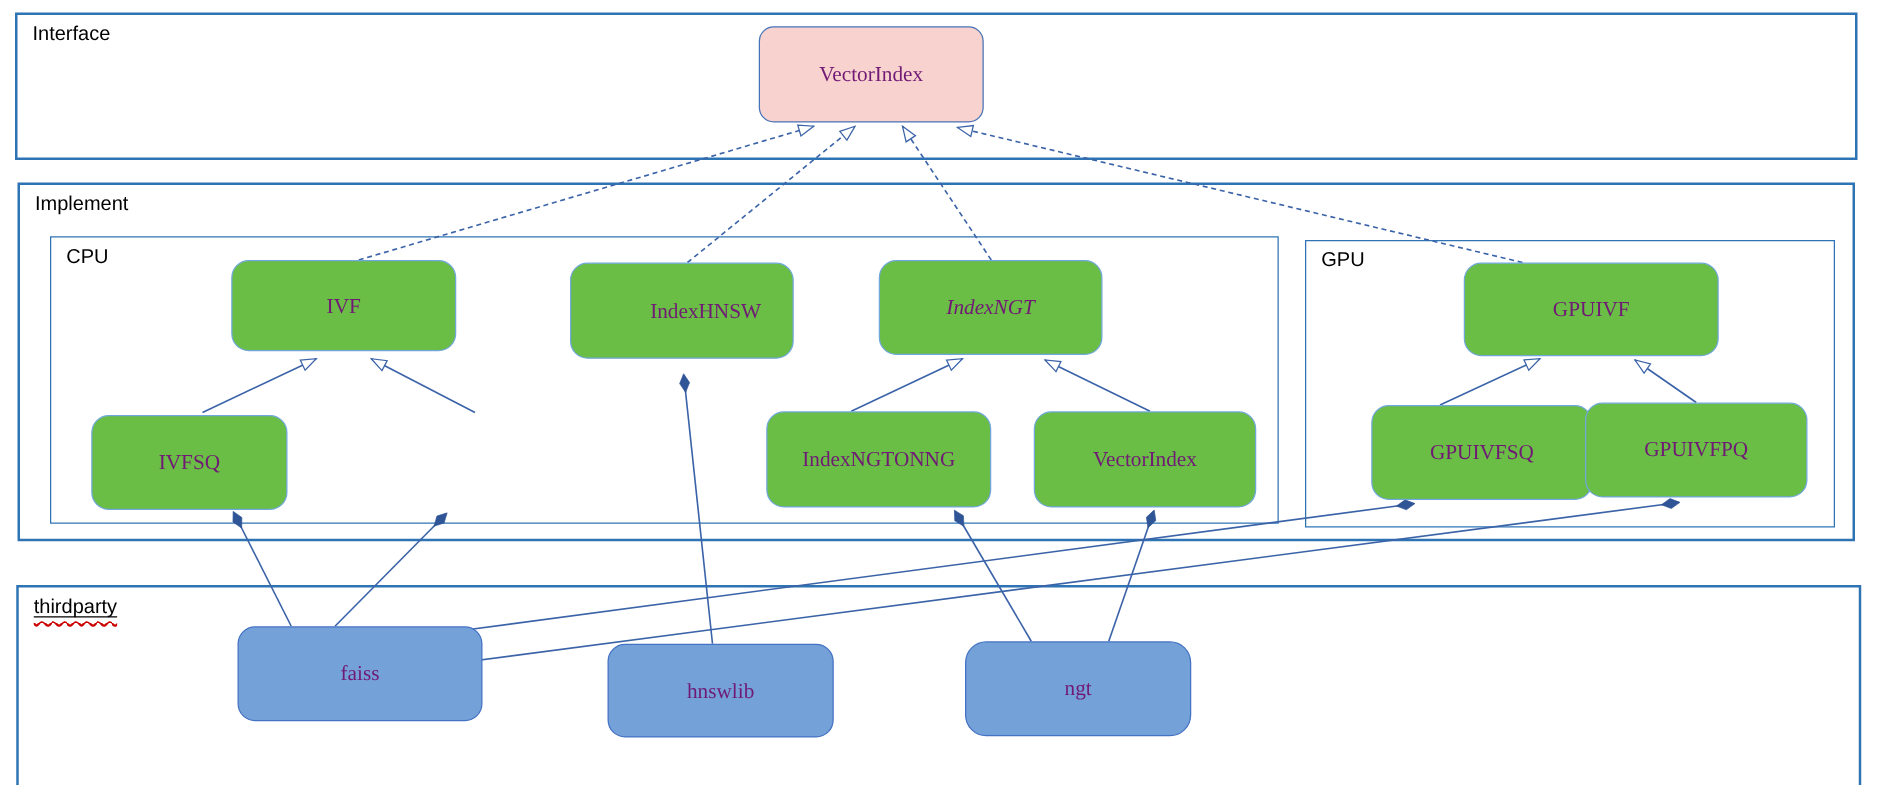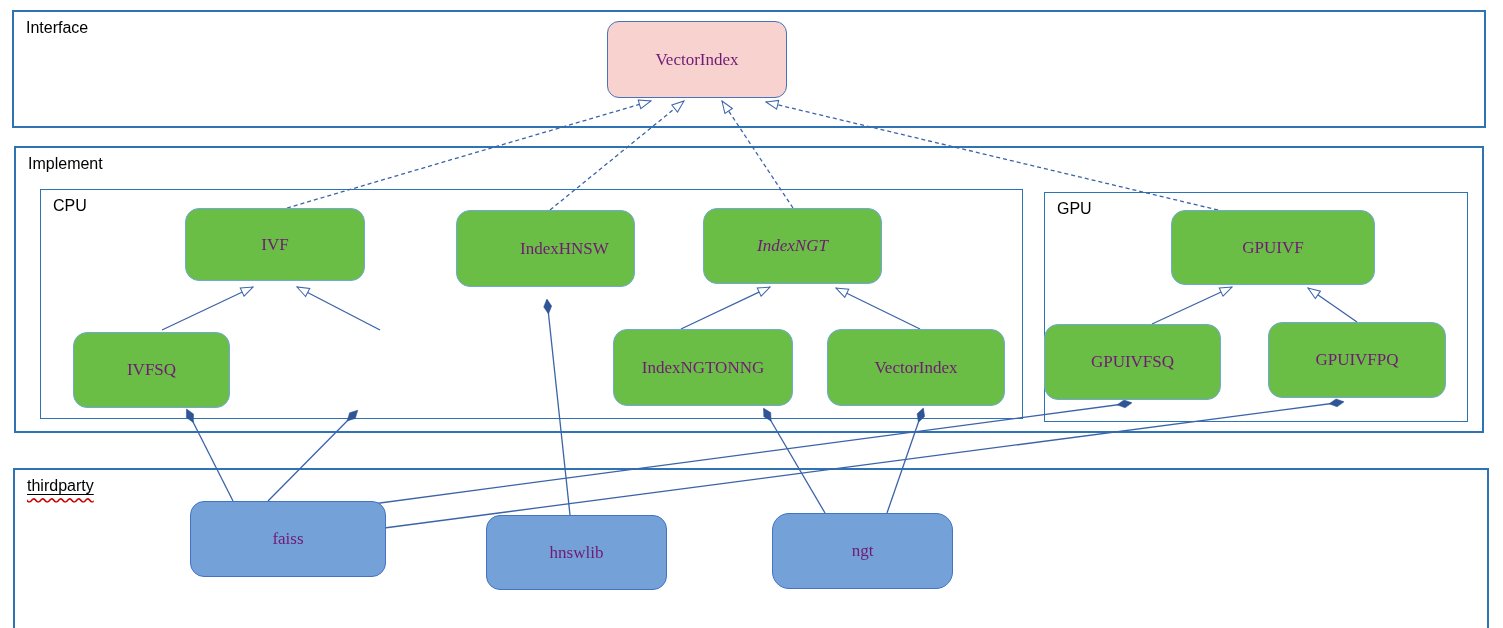--- a/index.html
+++ b/index.html
@@ -98,21 +98,21 @@
   <div class="node impl" style="left:613px;top:329px;width:180px;height:77px;">
     <span>IndexNGTONNG</span>
   </div>
   <div class="node impl" style="left:827px;top:329px;width:178px;height:77px;">
     <span>VectorIndex</span>
   </div>
 
   <div class="node impl" style="left:1171px;top:210px;width:204px;height:75px;">
     <span>GPUIVF</span>
   </div>
-  <div class="node impl" style="left:1044px;top:324px;width:177px;height:76px;">
+  <div class="node impl" style="left:1097px;top:324px;width:177px;height:76px;">
     <span>GPUIVFSQ</span>
   </div>
   <div class="node impl" style="left:1268px;top:322px;width:178px;height:76px;">
     <span>GPUIVFPQ</span>
   </div>
 
   <div class="node lib" style="left:190px;top:501px;width:196px;height:76px;">
     <span>faiss</span>
   </div>
   <div class="node lib" style="left:486px;top:515px;width:181px;height:75px;text-align:center;">

